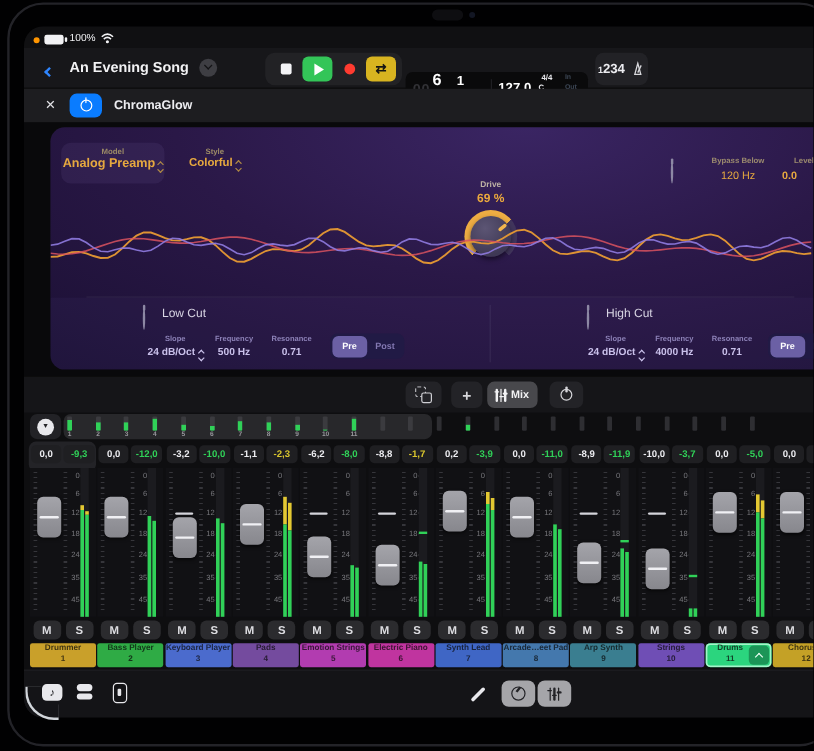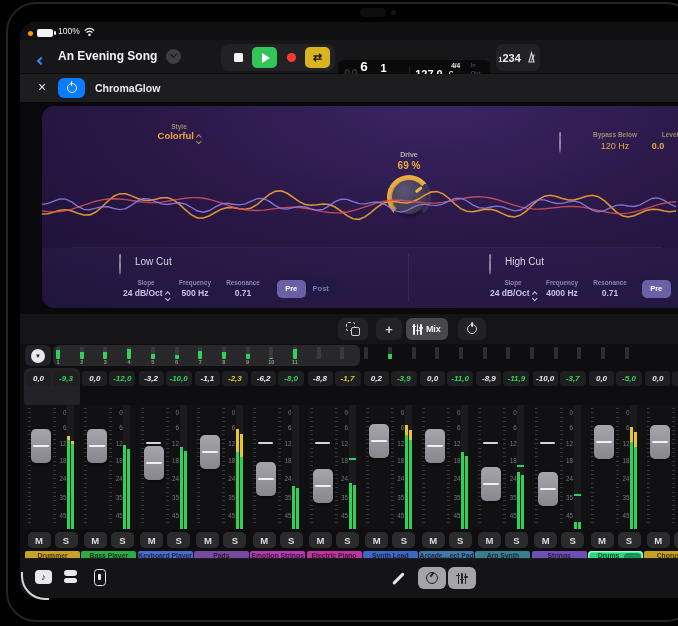--- a/index.html
+++ b/index.html
@@ -115,21 +115,21 @@
   
   .mixer{position:absolute;left:0;top:322px;width:100%;height:214px;background:#0e0e10;}
   .filter-btn{position:absolute;left:5px;top:1px;width:26px;height:21px;background:#222226;border-radius:6px;display:flex;align-items:center;justify-content:center;}
   .filter-circle{width:14px;height:14px;border-radius:50%;background:#e8e8ec;display:flex;align-items:center;justify-content:center;font-size:6px;color:#232327;}
   .ov-window{position:absolute;left:33px;top:1px;width:307px;height:21px;background:#28282b;border-radius:6px;}
   .ovslot{position:absolute;top:3px;width:4px;height:12px;background:#3b3b3f;border-radius:1px;display:flex;flex-direction:column;justify-content:flex-end;overflow:hidden;}
   .ovfill{width:100%;background:#30d158;}
   .ovnum{position:absolute;top:15px;width:16px;text-align:center;font-size:5.5px;font-weight:700;color:#97979c;}
 
   .ch{position:absolute;top:24px;width:55px;height:190px;}
-  .vals{position:relative;height:37px;font-style:italic;}
+  .vals{position:relative;height:22px;}
   .vals.first::before{content:"";position:absolute;inset:0 0 -3px -1px;background:#232327;border-radius:6px;}
   .chipv{position:absolute;top:3px;height:15px;background:#1f1f22;border-radius:4px;font-size:8px;font-weight:700;line-height:15px;text-align:center;color:#ececf0;}
   .chipv.vol{left:1px;width:25px;}
   .chipv.lvl{left:28px;width:26px;}
   .chipv.green{color:#30d158;}
   .chipv.yellow{color:#d9c62e;}
   .lane{position:relative;height:124px;background:#111114;}
   .ticksL,.ticksR{position:absolute;top:3px;bottom:3px;width:3px;background:repeating-linear-gradient(to bottom,#45454b 0 1px,transparent 1px 4.4px);opacity:.7;}
   .ticksL{left:3px;}
   .ticksR{left:28px;}
@@ -236,20 +236,27 @@
     <div class="fxbar">
       <div class="fx-close">×</div>
       <div class="fx-power">
           <span class="pwr"></span>
         </div>
       <div class="fx-name">ChromaGlow</div>
     </div>
 
     <div class="fxarea">
       <div class="panel">
+        <div class="model-chip">
+          <div class="fx-lab">Model</div>
+          <div class="fx-goldval"><span>Analog Preamp</span><span class="updown" style="color:#b08a45">
+                <i class="chev up"></i>
+                <i class="chev down"></i>
+              </span></div>
+        </div>
         <div class="style-block">
           <div class="fx-lab">Style</div>
           <div class="fx-goldval"><span>Colorful</span><span class="updown" style="color:#b08a45">
                 <i class="chev up"></i>
                 <i class="chev down"></i>
               </span></div>
         </div>
 
         <div class="drive-label">Drive</div>
         <div class="drive-val">69 %</div>

